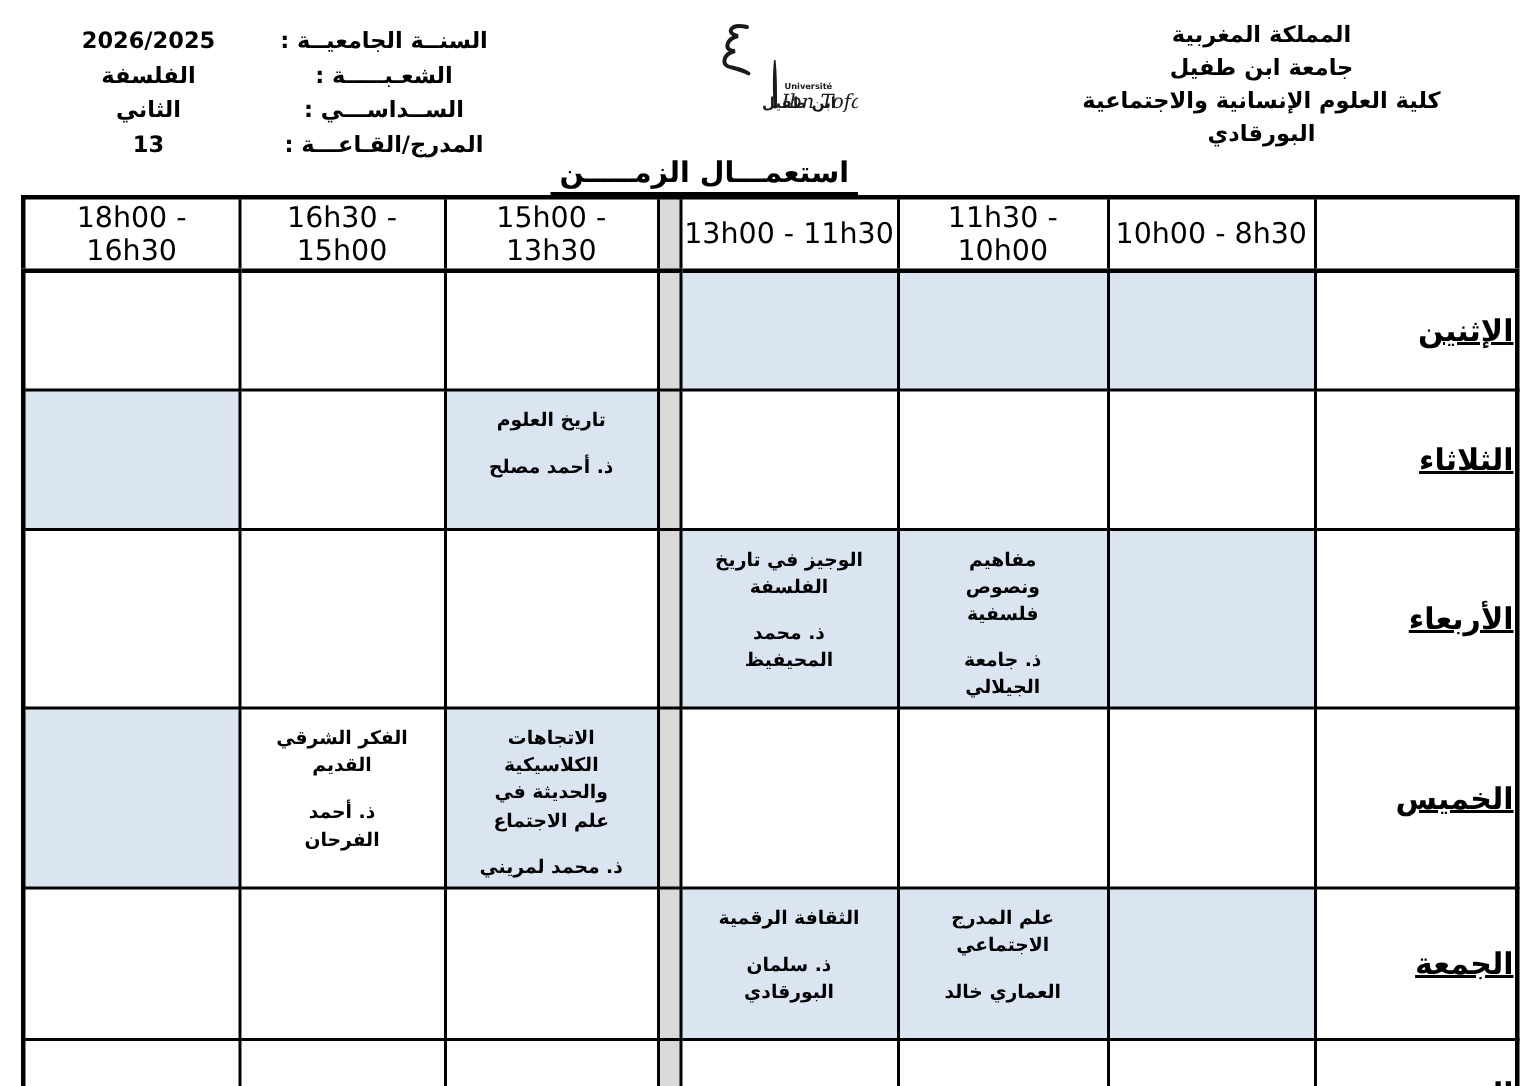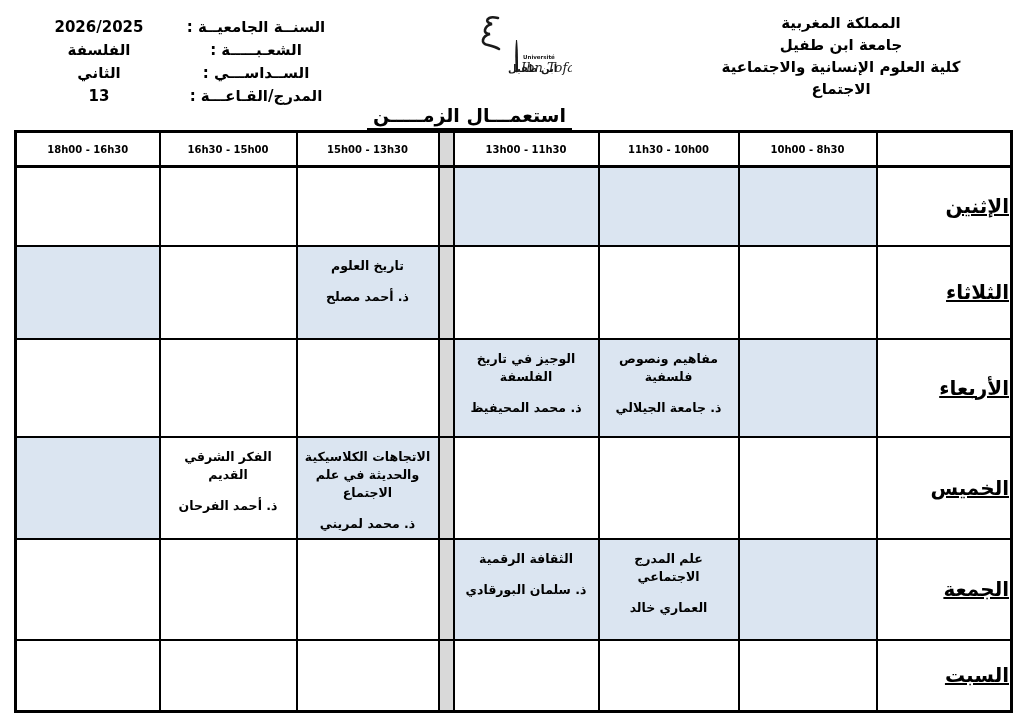--- a/index.html
+++ b/index.html
@@ -28,26 +28,26 @@
     margin-top:16px;font-weight:bold;font-size:19px;direction:rtl;
     border-bottom:2.5px solid #000;padding:0 6px 2px;white-space:nowrap;
   }
   
   #schedule{
     position:absolute;top:130px;left:14px;width:996px;
     border-collapse:collapse;table-layout:fixed;border:3px solid #000;
   }
   #schedule th,#schedule td{border:2px solid #000;}
   #schedule thead th{
-    height:30px;font-size:10px;font-weight:bold;background:#fff;
+    height:30px;font-size:19px;font-weight:normal;background:#fff;
     border-bottom:3px solid #000;text-align:center;direction:ltr;
   }
   #schedule .sep{background:#d9d9d9;padding:0;}
   #schedule td.cell{
-    vertical-align:top;padding:10px 3px 4px;direction:rtl;text-align:center;
+    vertical-align:top;padding:10px 21px 4px;direction:rtl;text-align:center;
     font-weight:bold;font-size:12.5px;line-height:1.45;background:#fff;
   }
   #schedule td.cell .subject{margin-bottom:13px;}
   #schedule td.day{
     font-weight:bold;font-size:20px;text-align:right;vertical-align:middle;
     direction:rtl;background:#fff;text-decoration:underline;
   }
   #schedule td.hl{background:#dbe5f1;}
   #schedule tbody tr:nth-child(1){height:79px;}
   #schedule tbody tr:nth-child(2){height:93px;}
@@ -56,21 +56,21 @@
   #schedule tbody tr:nth-child(5){height:101px;}
   #schedule tbody tr:nth-child(6){height:72px;}
 </style>
 </head>
 <body>
 
 <div class="hdr-right">
   <div>المملكة المغربية</div>
   <div>جامعة ابن طفيل</div>
   <div>كلية العلوم الإنسانية والاجتماعية</div>
-  <div>الاجتماع</div>
+  <div>البورقادي</div>
 </div>
 
 <div class="hdr-left">
   <div class="field">
     <span class="label">السنــة الجامعيــة :</span>
     <span class="value">2026/2025</span>
   </div>
   <div class="field">
     <span class="label">الشعـبـــــة :</span>
     <span class="value">الفلسفة</span>

